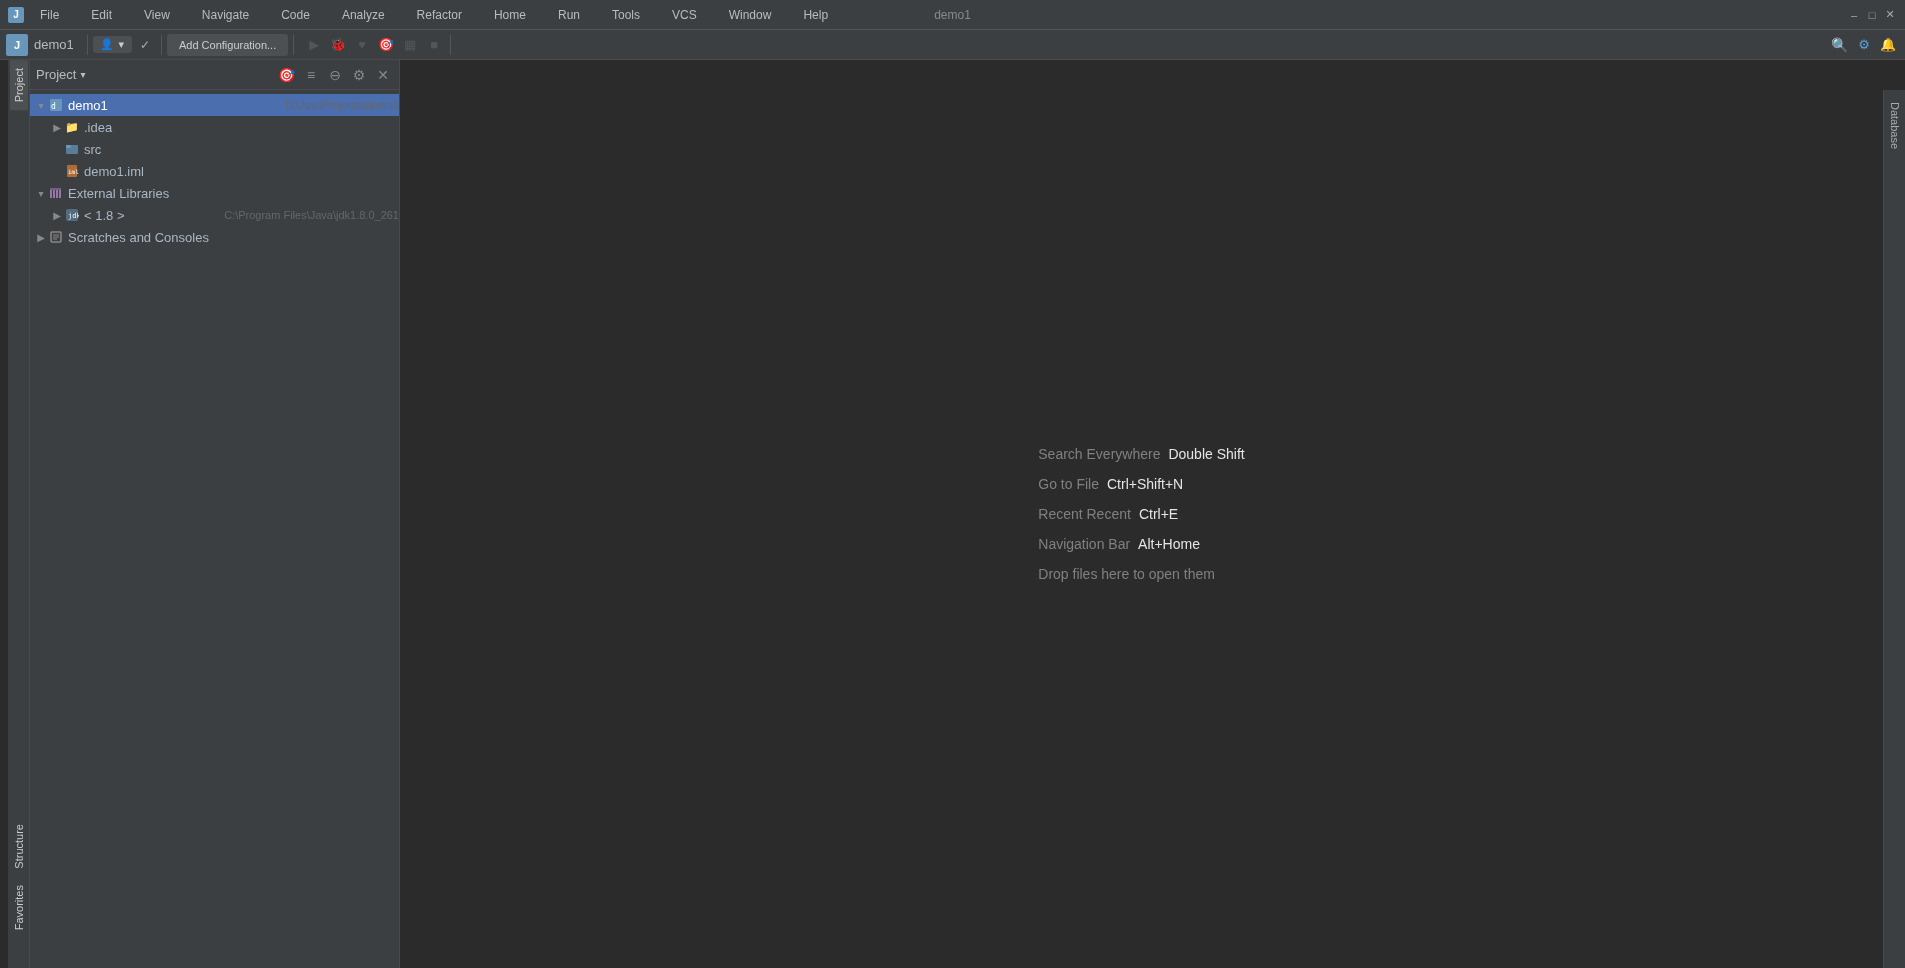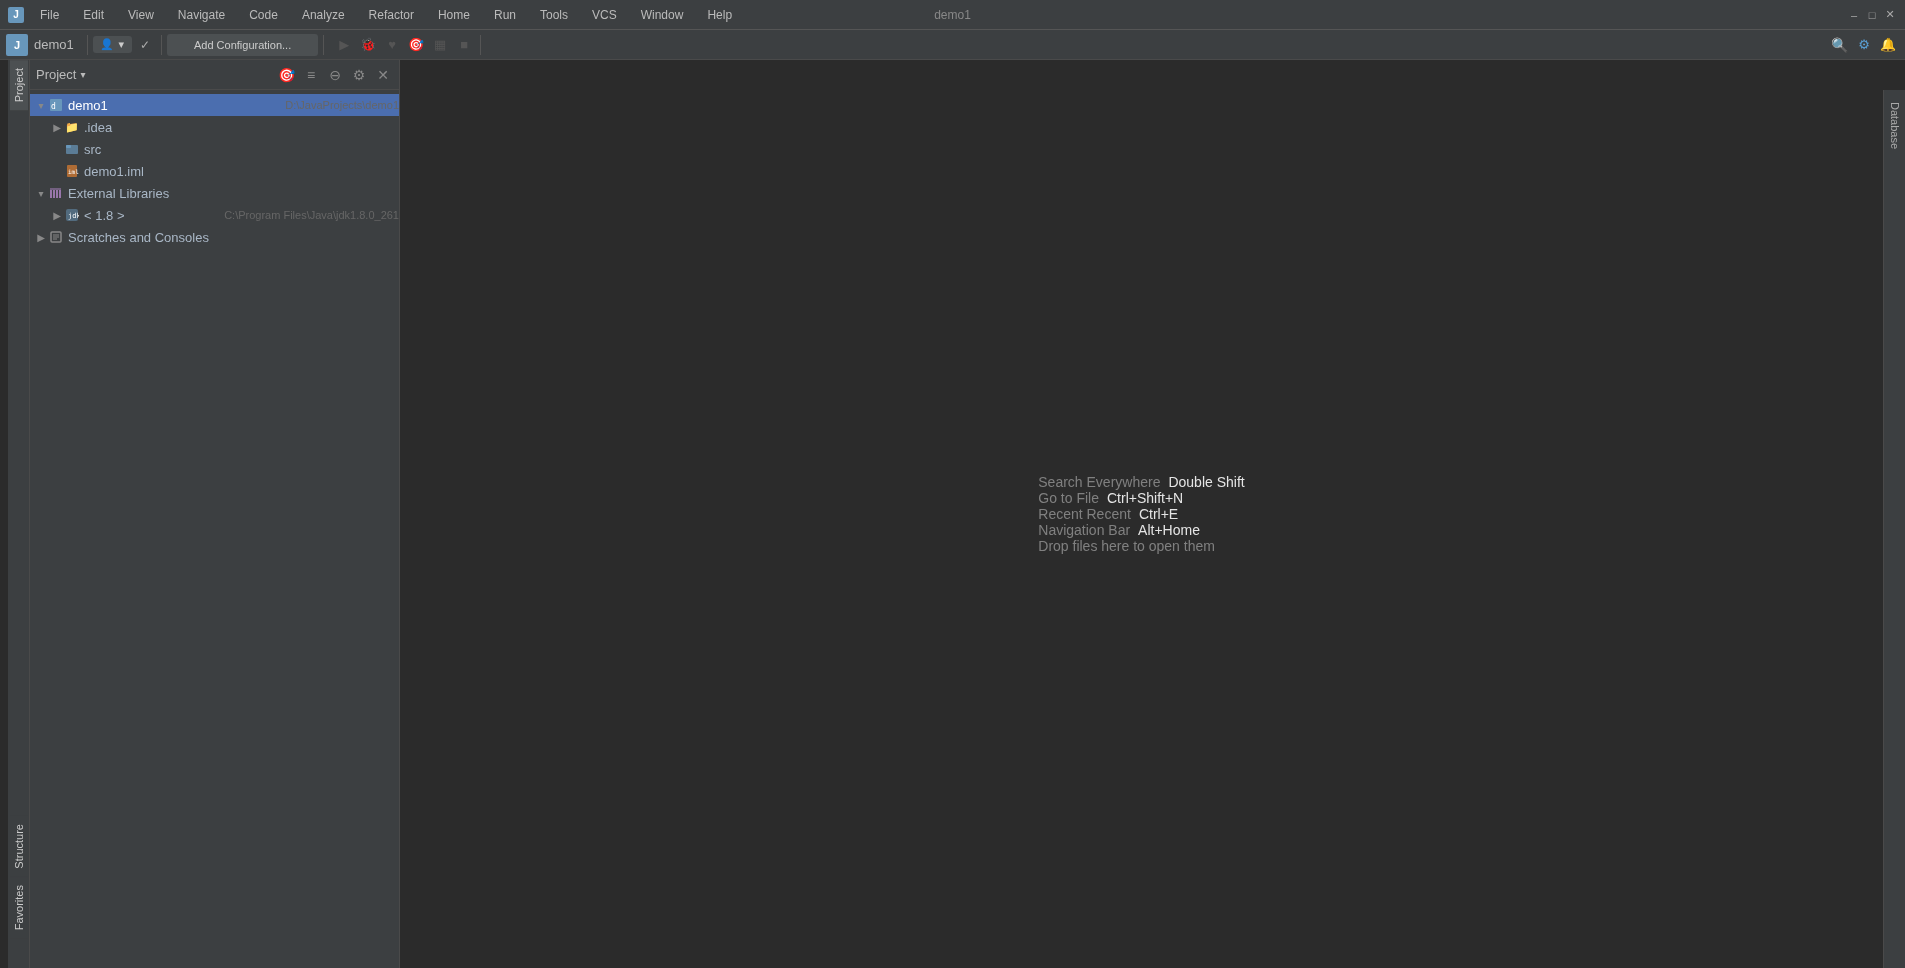--- a/index.html
+++ b/index.html
@@ -26,21 +26,21 @@
     }
     #title-bar .app-icon {
       width: 16px; height: 16px;
       background: #6897bb;
       border-radius: 2px;
       margin-right: 8px;
       display: flex; align-items: center; justify-content: center;
       font-size: 10px; color: white; font-weight: bold;
     }
     #title-bar .menu-bar {
-      display: flex; gap: 8px;
+      display: flex; gap: 16px;
     }
     #title-bar .menu-item {
       padding: 4px 8px;
       color: #bbb;
       font-size: 12px;
       cursor: pointer;
     }
     #title-bar .window-title {
       position: absolute;
       left: 50%;
@@ -181,20 +181,21 @@
     #editor-area {
       flex: 1;
       background: #2b2b2b;
       display: flex;
       align-items: center;
       justify-content: center;
     }
     #editor-hint {
       display: flex;
       flex-direction: column;
+      gap: 14px;
       color: #808080;
       font-size: 14px;
       text-align: right;
     }
     .hint-line {
       display: flex;
       align-items: center;
       gap: 8px;
     }
     .hint-label { color: #808080; }
@@ -244,21 +245,21 @@
       font-size: 11px;
       color: #ccc;
       cursor: pointer;
       display: flex;
       align-items: center;
       gap: 4px;
       border: none;
     }
     .config-btn {
       background: #4c5052;
-      padding: 2px 27px;
+      padding: 2px 12px;
       border-radius: 3px;
       font-size: 11px;
       color: #ccc;
       cursor: pointer;
       border: none;
       height: 22px;
     }
 
     
     .run-icons {

